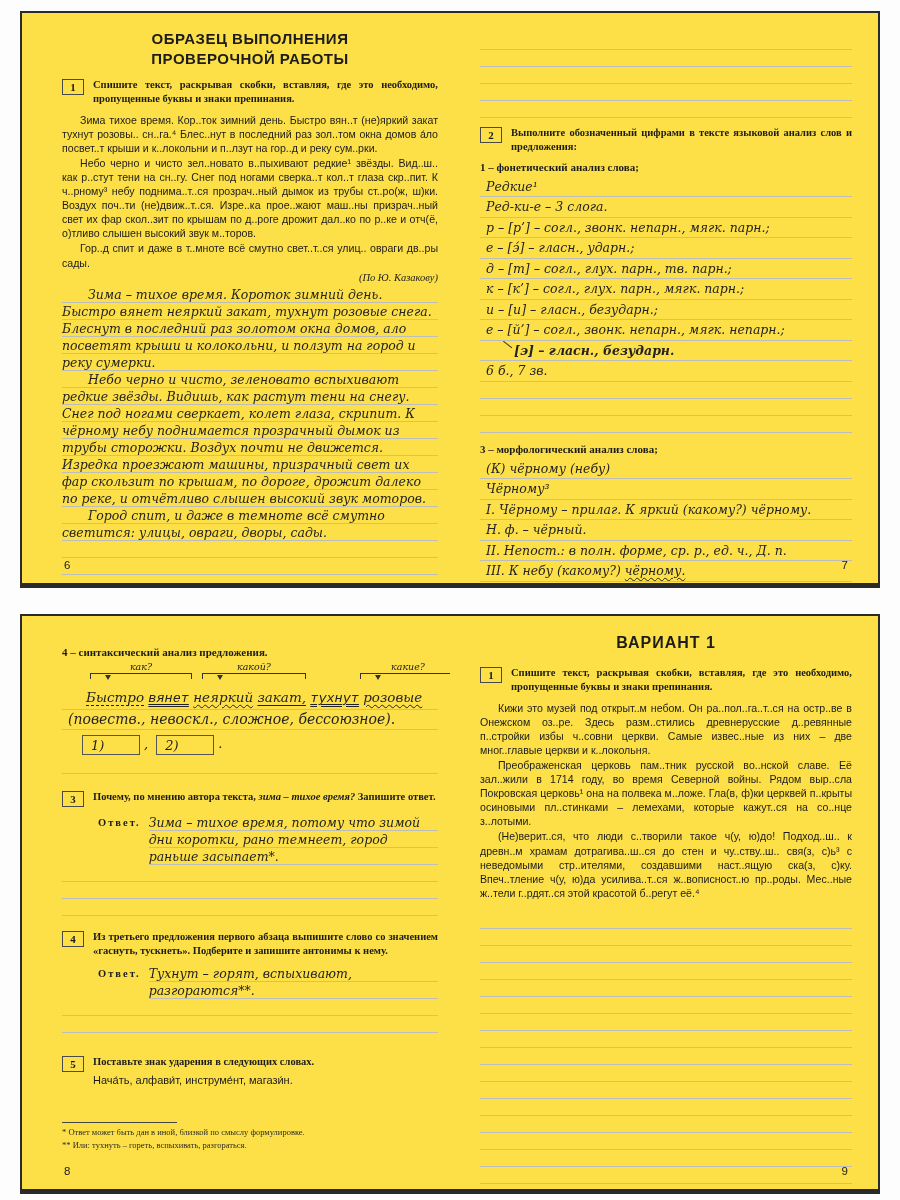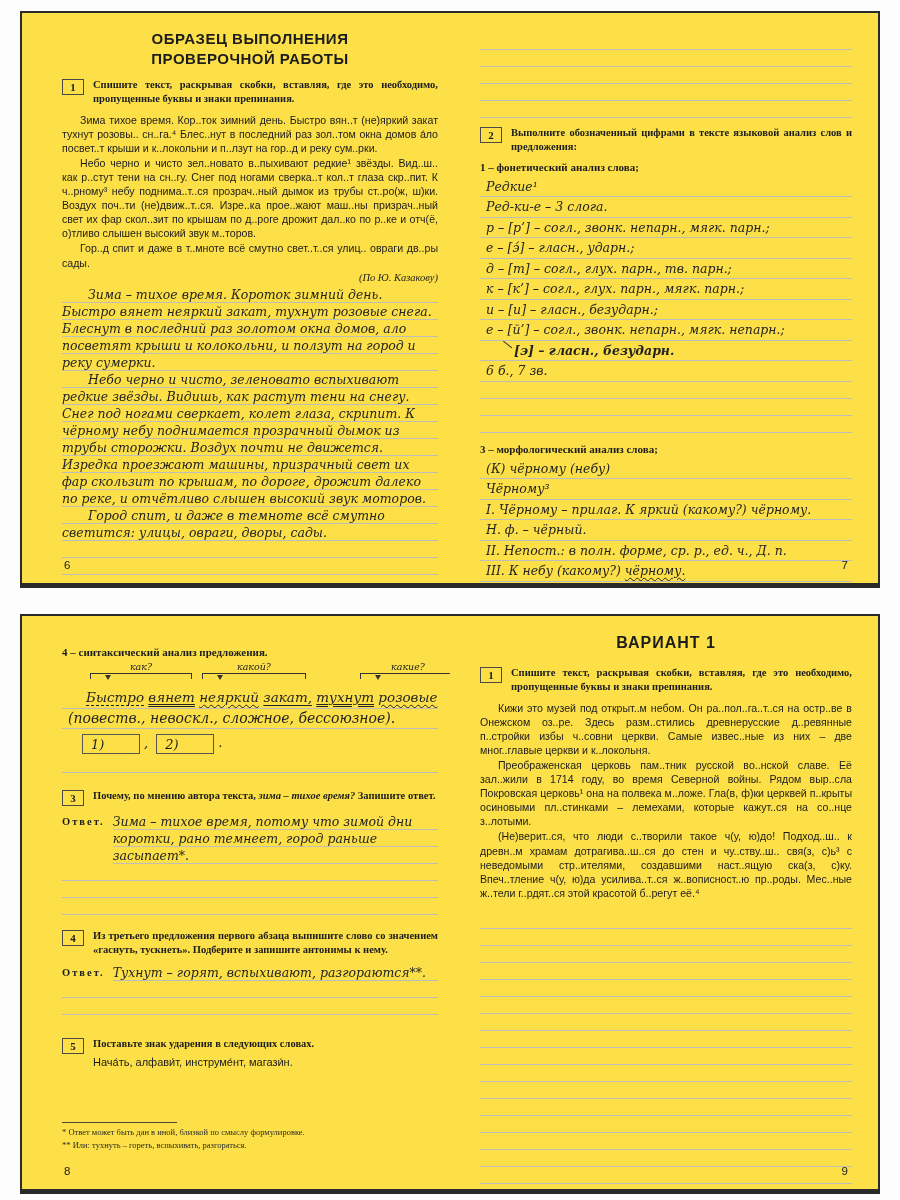--- a/index.html
+++ b/index.html
@@ -43,21 +43,21 @@
 
   .sub-head { font: bold 11px "Liberation Serif", serif; margin: 6px 0 4px; }
 
   .a-line { font: italic 12.5px/19.5px "DejaVu Serif", serif; color: #232323;
             border-bottom: 1px solid #bdbdbd; padding-left: 6px; white-space: nowrap; overflow: hidden; }
   .a-line.diag { padding-left: 34px; position: relative; font-weight: bold; }
   .a-line.diag::before { content: ""; position: absolute; left: 22px; top: 3px;
             width: 11px; height: 1.4px; background: #333; transform: rotate(38deg); }
 
   .u-dash { text-decoration: underline dashed; text-underline-offset: 3px; text-decoration-thickness: 1px; }
-  .u-dbl  { text-decoration: underline double; text-underline-offset: 2px; text-decoration-thickness: 1px; }
+  .u-dbl  { text-decoration: underline double; text-underline-offset: 2px; text-decoration-thickness: 1px; font-family: Liberation Mono, monospace; }
   .u-wav  { text-decoration: underline wavy;  text-underline-offset: 2px; text-decoration-thickness: 1px; }
   .u-sol  { text-decoration: underline solid; text-underline-offset: 3px; text-decoration-thickness: 1px; }
 
   .syntax-top { position: relative; height: 26px; }
   .q-group { position: absolute; top: 0; }
   .q-label { display: block; text-align: center; font: italic 9.5px/10px "DejaVu Serif", serif; margin-bottom: 1px; }
   .q-brace { display: block; height: 6px; border-top: 1.3px solid #333;
              border-left: 1.3px solid #333; border-right: 1.3px solid #333; position: relative; }
   .q-arrow { position: absolute; top: 1px; left: 14px; width: 0; height: 0;
              border-left: 3.5px solid transparent; border-right: 3.5px solid transparent;
@@ -66,21 +66,21 @@
   .q2 { left: 140px; width: 104px; }
   .q3 { left: 298px; width: 96px; }
 
   .boxes-row { font: italic 13px/22px "DejaVu Serif", serif; padding-left: 20px; margin: 3px 0 2px; }
   .ans-box { display: inline-block; width: 58px; height: 20px; border: 1px solid #555;
              padding-left: 8px; line-height: 19px; vertical-align: middle; }
   .box-sep { display: inline-block; margin: 0 8px 0 4px; }
 
   .answer-row { display: flex; align-items: flex-start; margin-top: 2px; }
   .answer-label { flex: 0 0 auto; font: bold 10.5px/17px "Liberation Serif", serif;
-                  letter-spacing: 2px; margin-right: 8px; }
+                  letter-spacing: 2px; margin-right: 8px; margin-left: 36px; }
   .answer-row .hw-block { flex: 1 1 auto; }
 
   .words-line { font-size: 11px; margin: 2px 0 0 31px; }
 
   .footnotes { position: absolute; left: 40px; right: 30px; bottom: 38px;
                font: 8.5px/1.45 "Liberation Serif", serif; color: #2a2a2a; }
   .footnote-rule { width: 115px; border-top: 1px solid #444; margin-bottom: 3px; }
 
   .pgnum { position: absolute; bottom: 12px; font-size: 11.5px; }
   .pgnum.left  { left: 42px; }

